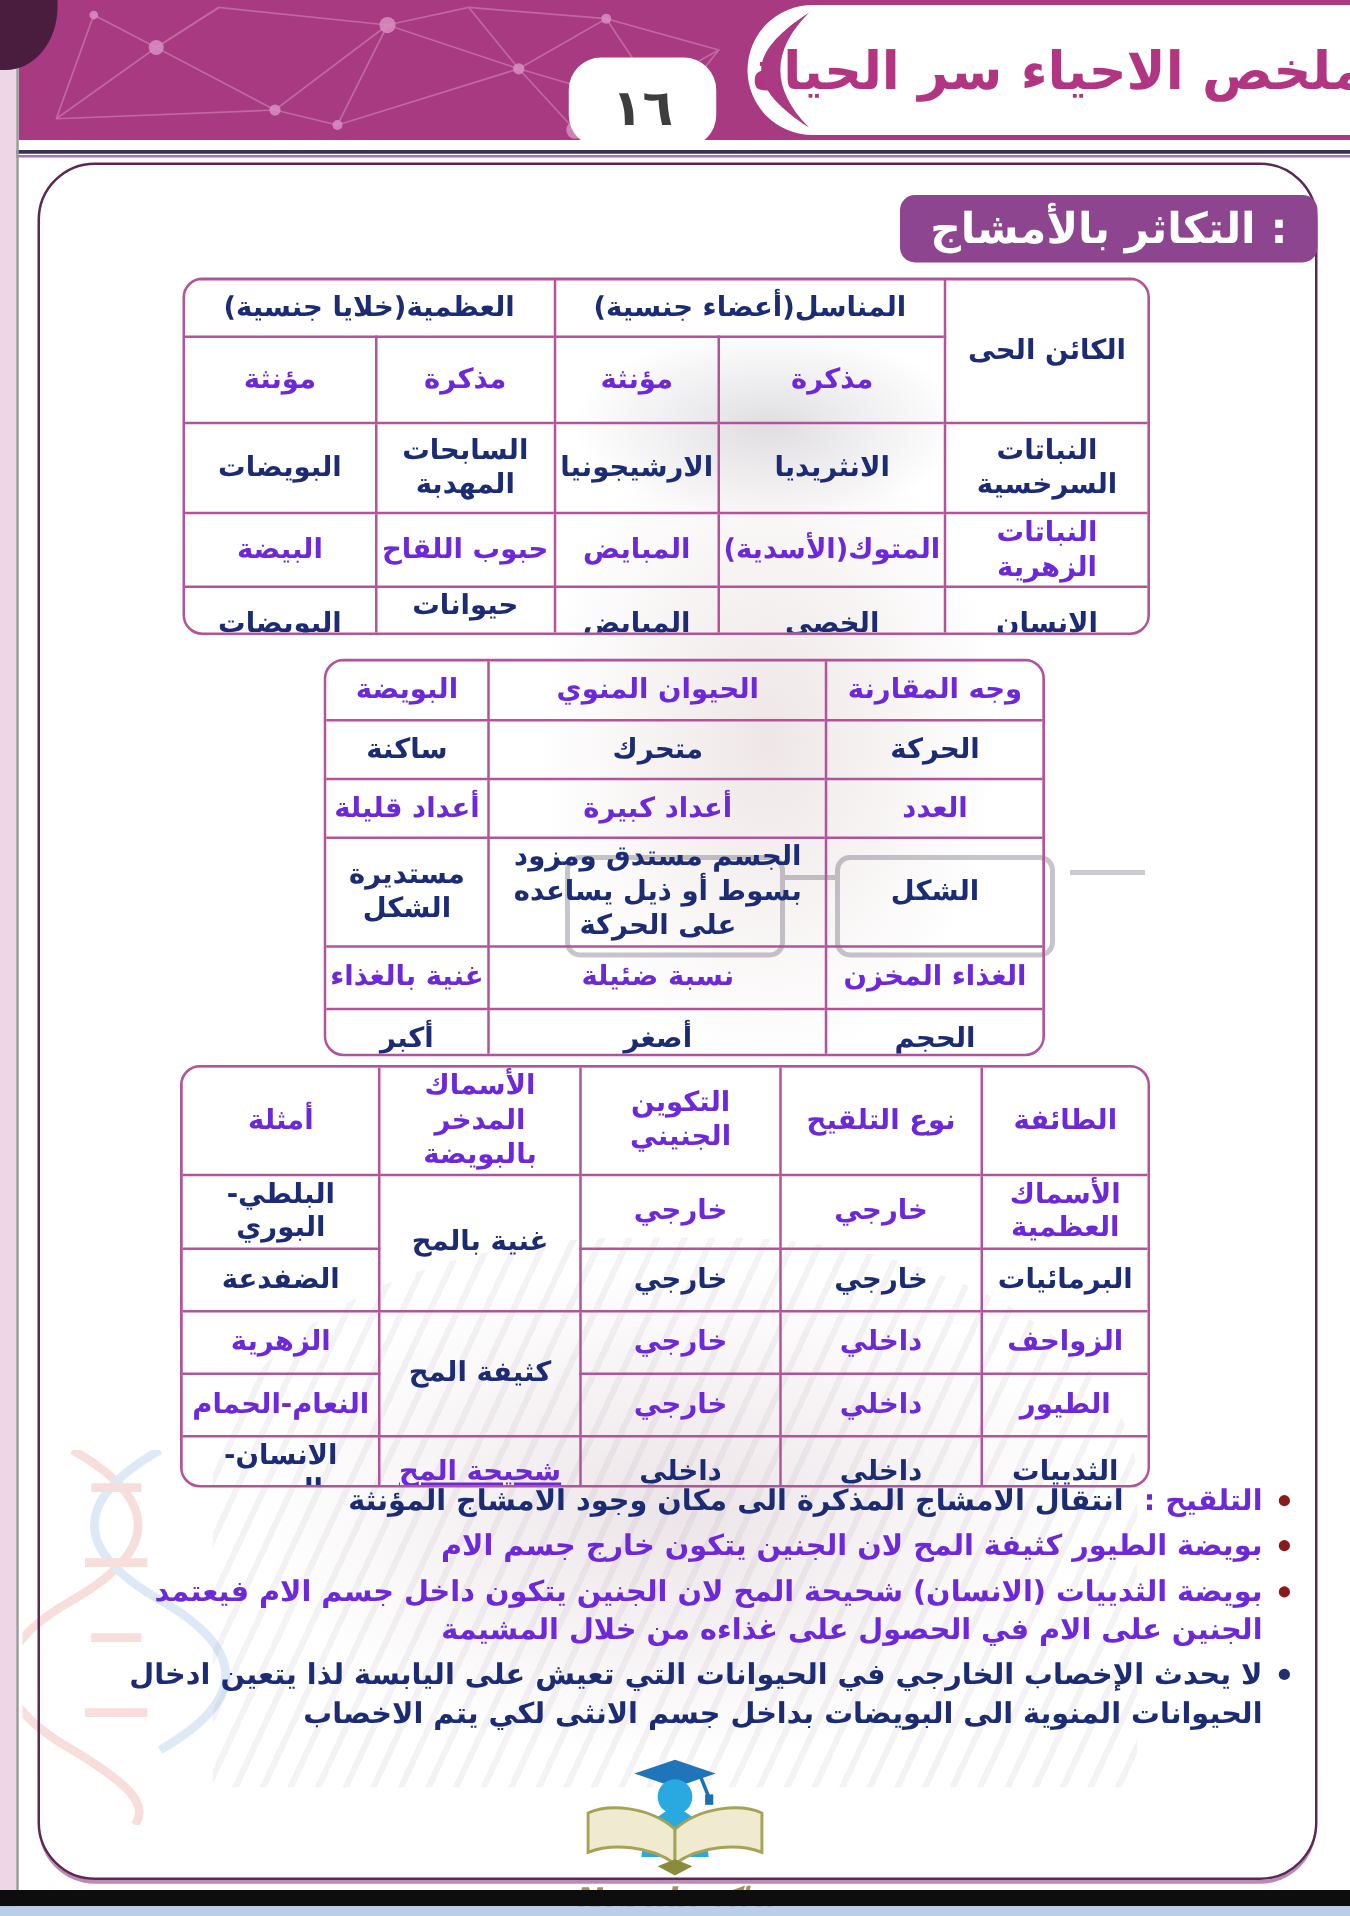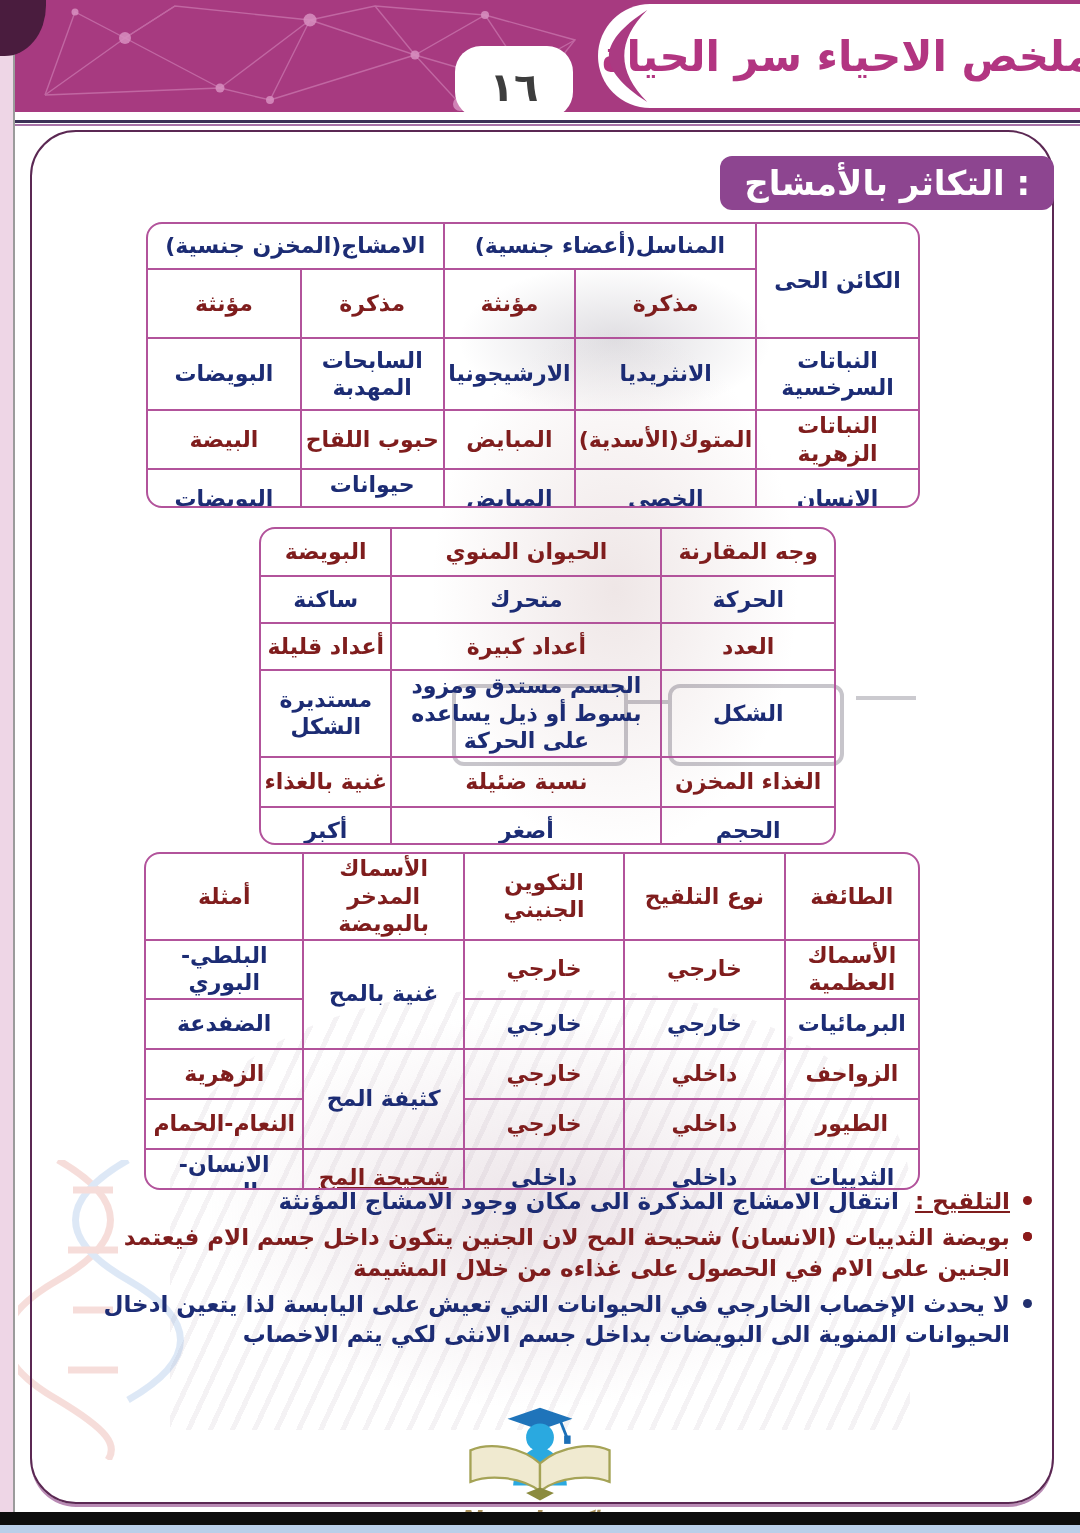--- a/index.html
+++ b/index.html
@@ -45,32 +45,32 @@
     display:flex;align-items:center;padding:0 24px;}
   .badge-text{color:#ffffff;font-size:34px;font-weight:bold;}
   
   .tbl{border:2.5px solid #b2539b;border-radius:16px;overflow:hidden;z-index:2;}
   .tbl table{position:absolute;top:-2px;left:-2px;width:calc(100% + 4px);height:calc(100% + 4px);
     border-collapse:collapse;table-layout:fixed;}
   .tbl td{border:2.5px solid #b2539b;text-align:center;vertical-align:middle;
     font-weight:bold;font-size:22px;padding:1px 3px;line-height:1.25;background:transparent;}
   .hd{font-size:23px;}
   .n{color:#1c2c74;}
-  .r{color:#7f1d1d;}
+  .r{color:#6d28d9;}
   .u{text-decoration:underline;}
   .t1{left:146px;top:222px;width:770px;height:282px;}
   .t2{left:259px;top:527px;width:573px;height:314px;}
   .t3{left:144px;top:852px;width:772px;height:334px;}
   
   .notes{left:66px;top:1186px;width:974px;z-index:2;direction:rtl;text-align:right;}
   .bullet{position:relative;padding-right:30px;margin-bottom:6px;font-size:23px;font-weight:bold;line-height:1.32;}
   .dot{position:absolute;right:8px;top:10px;width:9px;height:9px;border-radius:50%;}
   .dot-r{background:#8b1a1a;}
   .dot-n{background:#22306e;}
-  .b-label{margin-left:8px;text-decoration:underline;}
+  .b-label{margin-left:8px;}
   
   .logo{left:540px;top:1404px;transform:translateX(-50%);z-index:3;text-align:center;width:240px;}
   .logo-text{margin-top:-4px;font-size:26px;font-weight:bold;font-style:italic;color:#a8905a;direction:ltr;}
   .logo-text span{text-decoration:underline;}
 </style>
 </head>
 <body>
 
 <div class="abs left-strip"></div>
 <div class="abs left-line"></div>
@@ -138,21 +138,21 @@
         <col style="width:162px">
         <col style="width:180px">
         <col style="width:131px">
         <col style="width:142px">
         <col style="width:153px">
       </colgroup>
     <tbody>
         <tr style="height:46px">
       <td rowspan="2" class="n hd">الكائن الحى</td>
       <td colspan="2" class="n hd">المناسل(أعضاء جنسية)</td>
-      <td colspan="2" class="n hd">الامشاج(المخزن جنسية)</td>
+      <td colspan="2" class="n hd">العظمية(خلايا جنسية)</td>
     </tr>
     <tr style="height:69px">
       <td class="r hd">مذكرة</td>
       <td class="r hd">مؤنثة</td>
       <td class="r hd">مذكرة</td>
       <td class="r hd">مؤنثة</td>
     </tr>
     <tr style="height:72px">
       <td class="n">النباتات السرخسية</td>
       <td class="n">الانثريديا</td>
@@ -275,20 +275,21 @@
 </div>
 
 <div class="abs notes">
   <div class="bullet">
     <span class="dot dot-r"></span>
     <span class="r b-label">التلقيح :</span>
     <span class="n">انتقال الامشاج المذكرة الى مكان وجود الامشاج المؤنثة</span>
   </div>
   <div class="bullet">
     <span class="dot dot-r"></span>
+    <span class="r">بويضة الطيور كثيفة المح لان الجنين يتكون خارج جسم الام</span>
   </div>
   <div class="bullet">
     <span class="dot dot-r"></span>
     <span class="r">بويضة الثدييات (الانسان) شحيحة المح لان الجنين يتكون داخل جسم الام فيعتمد الجنين على الام في الحصول على غذاءه من خلال المشيمة</span>
   </div>
   <div class="bullet">
     <span class="dot dot-n"></span>
     <span class="n">لا يحدث الإخصاب الخارجي في الحيوانات التي تعيش على اليابسة لذا يتعين ادخال الحيوانات المنوية الى البويضات بداخل جسم الانثى لكي يتم الاخصاب</span>
   </div>
 </div>

